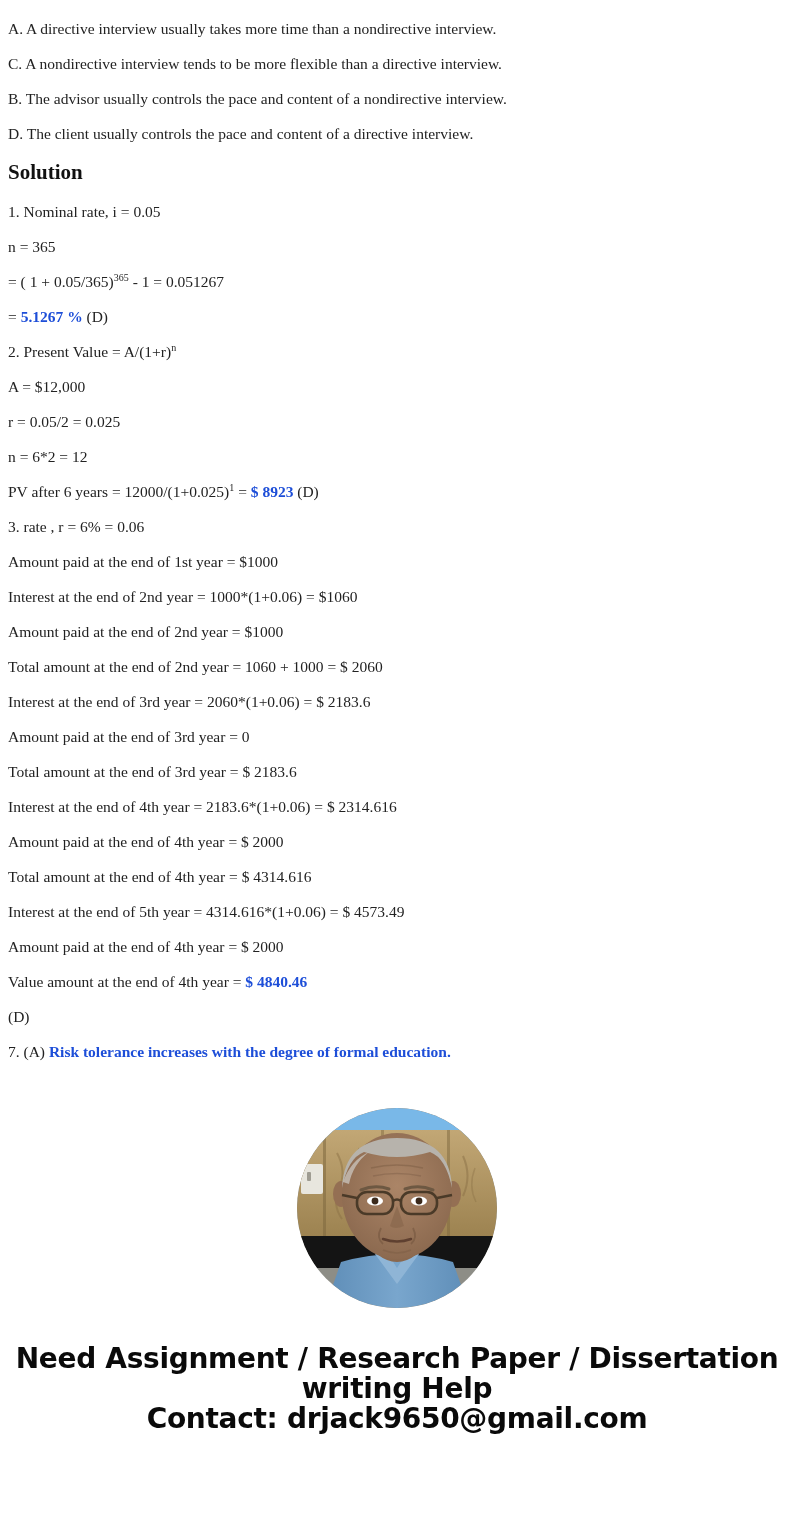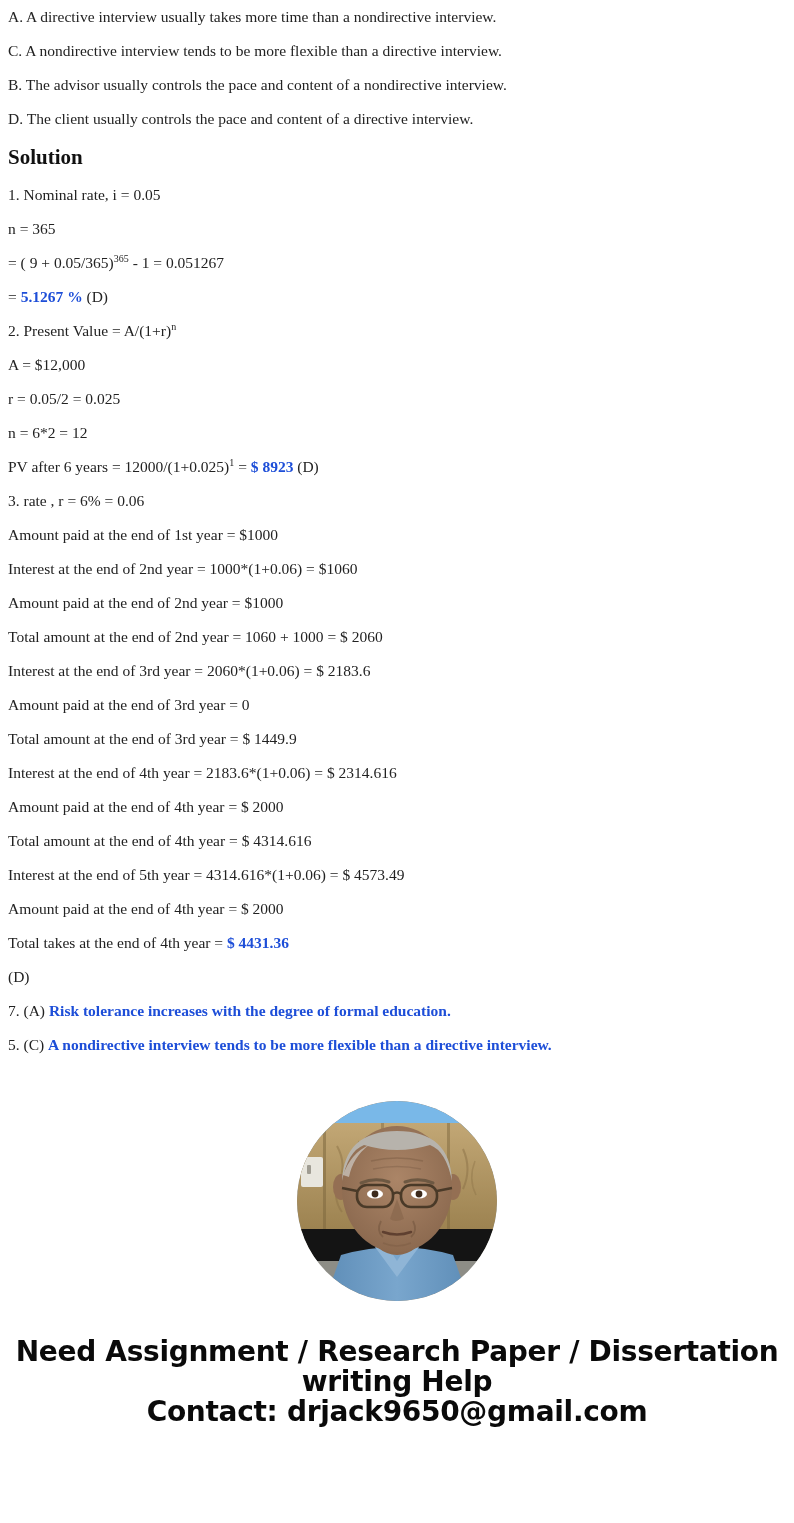--- a/index.html
+++ b/index.html
@@ -25,21 +25,21 @@
   .body-text {
     padding: 0 8px;
   }
 
   
   .line {
     font-family: "Liberation Serif", "DejaVu Serif", serif;
     font-size: 15.5px;
     line-height: 19px;
     color: #222222;
-    margin: 4px 0 15px 0;
+    margin: 16px 0 15px 0;
     padding: 0;
     white-space: pre-wrap;
   }
   .line:first-child {
     padding-top: 3px;
   }
 
   .line.heading {
     font-weight: bold;
     font-size: 21px;
@@ -107,44 +107,43 @@
         <div class="line">C. A nondirective interview tends to be more flexible than a directive interview.</div>
         <div class="line">B. The advisor usually controls the pace and content of a nondirective interview.</div>
         <div class="line">D. The client usually controls the pace and content of a directive interview.</div>
       </div>
 
     <div class="line heading">Solution</div>
 
     <div id="solution-container">
         <div class="line">1. Nominal rate, i = 0.05</div>
         <div class="line">n = 365</div>
-        <div class="line"><span>= ( 9 + 0.05/365)</span><sup>365</sup><span> - 1 = 0.051267</span></div>
+        <div class="line"><span>= ( 1 + 0.05/365)</span><sup>365</sup><span> - 1 = 0.051267</span></div>
         <div class="line"><span>= </span><span class="b">5.1267 %</span><span> (D)</span></div>
         <div class="line"><span>2. Present Value = A/(1+r)</span><sup>n</sup></div>
         <div class="line">A = $12,000</div>
         <div class="line">r = 0.05/2 = 0.025</div>
         <div class="line">n = 6*2 = 12</div>
         <div class="line"><span>PV after 6 years = 12000/(1+0.025)</span><sup>1</sup><span> = </span><span class="b">$ 8923</span><span> (D)</span></div>
         <div class="line">3. rate , r = 6% = 0.06</div>
         <div class="line">Amount paid at the end of 1st year = $1000</div>
         <div class="line">Interest at the end of 2nd year = 1000*(1+0.06) = $1060</div>
         <div class="line">Amount paid at the end of 2nd year = $1000</div>
         <div class="line">Total amount at the end of 2nd year = 1060 + 1000 = $ 2060</div>
         <div class="line">Interest at the end of 3rd year = 2060*(1+0.06) = $ 2183.6</div>
         <div class="line">Amount paid at the end of 3rd year = 0</div>
-        <div class="line">Total amount at the end of 3rd year = $ 1449.9</div>
+        <div class="line">Total amount at the end of 3rd year = $ 2183.6</div>
         <div class="line">Interest at the end of 4th year = 2183.6*(1+0.06) = $ 2314.616</div>
         <div class="line">Amount paid at the end of 4th year = $ 2000</div>
         <div class="line">Total amount at the end of 4th year = $ 4314.616</div>
         <div class="line">Interest at the end of 5th year = 4314.616*(1+0.06) = $ 4573.49</div>
         <div class="line">Amount paid at the end of 4th year = $ 2000</div>
-        <div class="line"><span>Total takes at the end of 4th year = </span><span class="b">$ 4431.36</span></div>
+        <div class="line"><span>Value amount at the end of 4th year = </span><span class="b">$ 4840.46</span></div>
         <div class="line">(D)</div>
         <div class="line"><span>7. (A) </span><span class="b">Risk tolerance increases with the degree of formal education.</span></div>
-        <div class="line"><span>5. (C) </span><span class="b">A nondirective interview tends to be more flexible than a directive interview.</span></div>
       </div>
   </div>
 
   <div class="photo-block">
     <div class="avatar">
       <svg viewBox="0 0 200 200" xmlns="http://www.w3.org/2000/svg">
         <defs>
           <clipPath id="circClip">
               <circle cx="100" cy="100" r="100"></circle>
             </clipPath>

